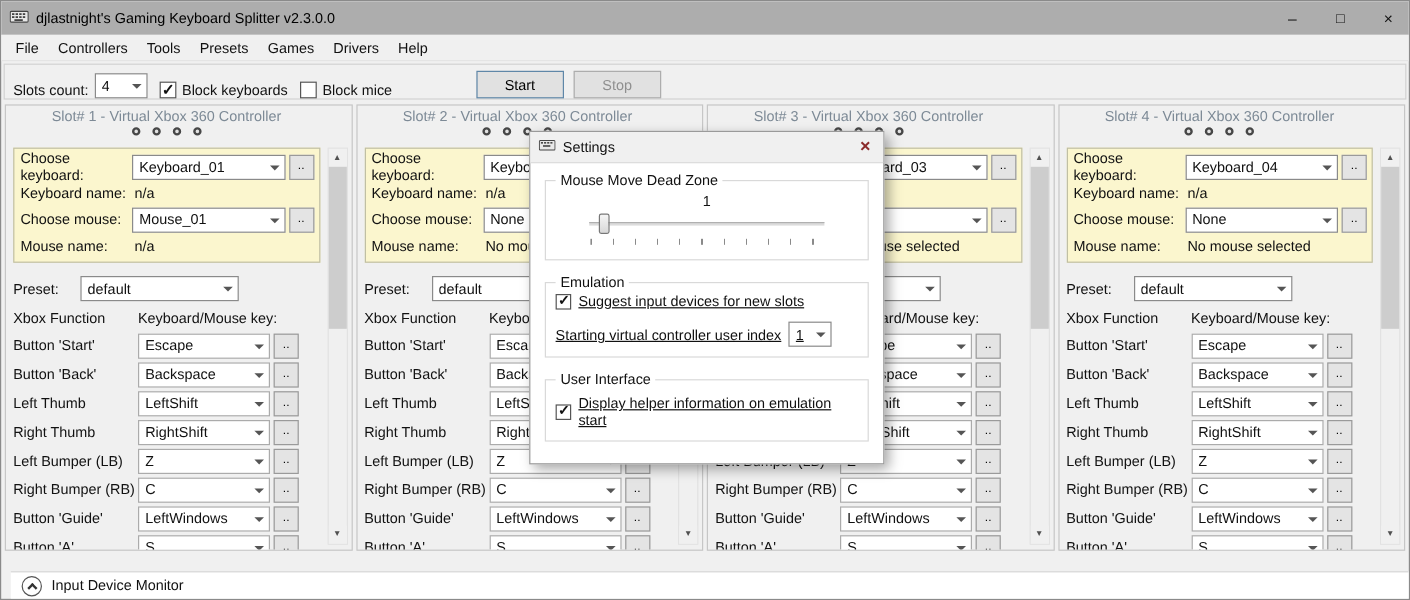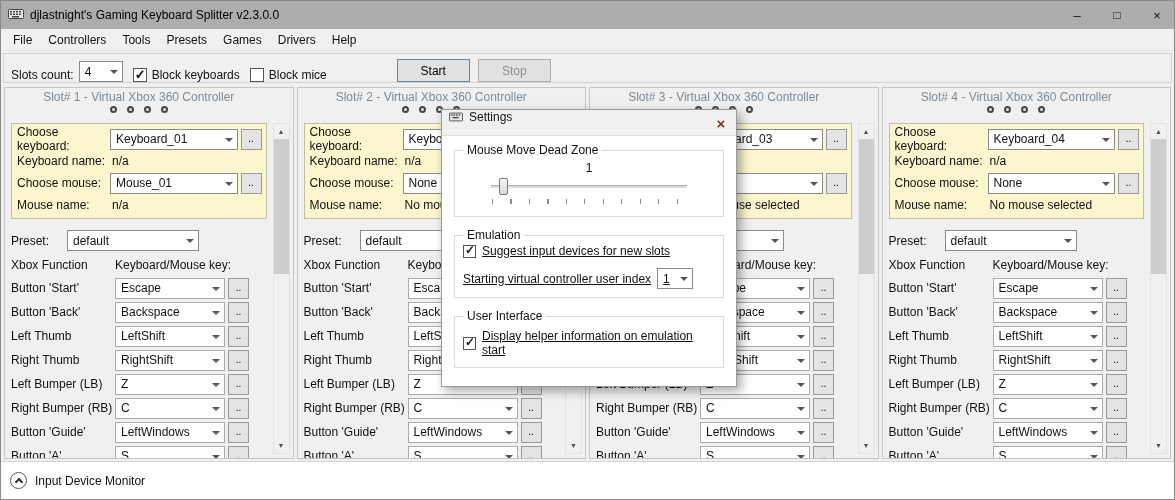--- a/index.html
+++ b/index.html
@@ -51,21 +51,21 @@
   .map-row { display:flex; align-items:center; height:24px; }
   .map-row .fn { flex:0 0 104px; white-space:nowrap; overflow:hidden; }
   .map-row .combo { width:110px; border-color:#ababab; }
   .vscroll { position:absolute; top:35px; bottom:4px; right:3px; width:17px; background:#f0f0f0; border:1px solid #e2e2e2; display:flex; flex-direction:column; }
   .sb-btn { height:15px; display:flex; align-items:center; justify-content:center; font-size:7px; color:#505050; background:#f0f0f0; }
   .sb-track { flex:1; position:relative; }
   .sb-thumb { position:absolute; top:0; left:0; right:0; height:45%; background:#cdcdcd; }
 
   
   .dialog { position:absolute; left:440px; top:108px; width:296px; height:278px; background:#fff; border:1px solid #9a9a9a; box-shadow:4px 4px 10px rgba(0,0,0,.35); z-index:50; }
-  .dlg-titlebar { height:26px; background:#f0f0f0; border-bottom:1px solid #ddd; display:flex; align-items:flex-start; gap:6px; padding-left:7px; }
+  .dlg-titlebar { height:26px; background:#f0f0f0; border-bottom:1px solid #ddd; display:flex; align-items:center; gap:6px; padding-left:7px; }
   .dlg-titlebar .ttl { flex:1; }
   .dlg-close { width:30px; height:26px; display:flex; align-items:center; justify-content:center; font-size:15px; font-weight:bold; color:#8b2b2b; }
   .group { position:relative; margin:14px 12px 0; border:1px solid #d9d9d9; }
   .group + .group { margin-top:18px; }
   .gcap { position:absolute; top:-8px; left:8px; background:#fff; padding:0 4px; }
   .g1 { padding:10px 8px 6px; }
   .g1 .val { text-align:center; height:14px; }
   .slider { position:relative; height:20px; margin:2px 28px 0; }
   .groove { position:absolute; left:0; right:0; top:8px; height:3px; background:#dcdcdc; border-top:1px solid #b0b0b0; }
   .thumb { position:absolute; left:8px; top:1px; width:9px; height:17px; background:linear-gradient(#f5f5f5,#d8d8d8); border:1px solid #777; border-radius:2px; }
@@ -73,21 +73,21 @@
   .g2 { padding:8px 8px 8px; }
   .drow { display:flex; align-items:center; gap:6px;text-decoration:underline; }
   .dcb { width:13px; height:13px; border:1px solid #555; background:#fff; position:relative; flex:0 0 13px; }
   .dcb.checked::after { content:"✓"; position:absolute; left:1px; top:-3px; font-size:12px; font-weight:bold; }
   .unplug { display:block; margin:8px auto 0; width:212px; height:22px; }
   .idxrow { margin-top:10px; }
   .combo.tiny { width:36px; height:21px; }
   .g3 { padding:12px 8px 10px; }
 
   
-  .bottom-bar { position:absolute; left:0; right:0; bottom:0; height:38px; background:#fff; border-top:1px solid #d4d4d4; display:flex; align-items:center; gap:8px; padding-left:9px; }
+  .bottom-bar { position:absolute; left:8px; right:0; bottom:0; height:23px; background:#fff; border-top:1px solid #d4d4d4; display:flex; align-items:center; gap:8px; padding-left:9px; }
   .expander { width:17px; height:17px; border:1px solid #555; border-radius:50%; display:flex; align-items:center; justify-content:center; }
   .chev { width:6px; height:6px; border-top:2px solid #333; border-left:2px solid #333; transform:rotate(45deg); margin-top:3px; }
 </style>
 </head>
 <body>
 
 <div class="app">
 
   <div class="titlebar">
     <span>

